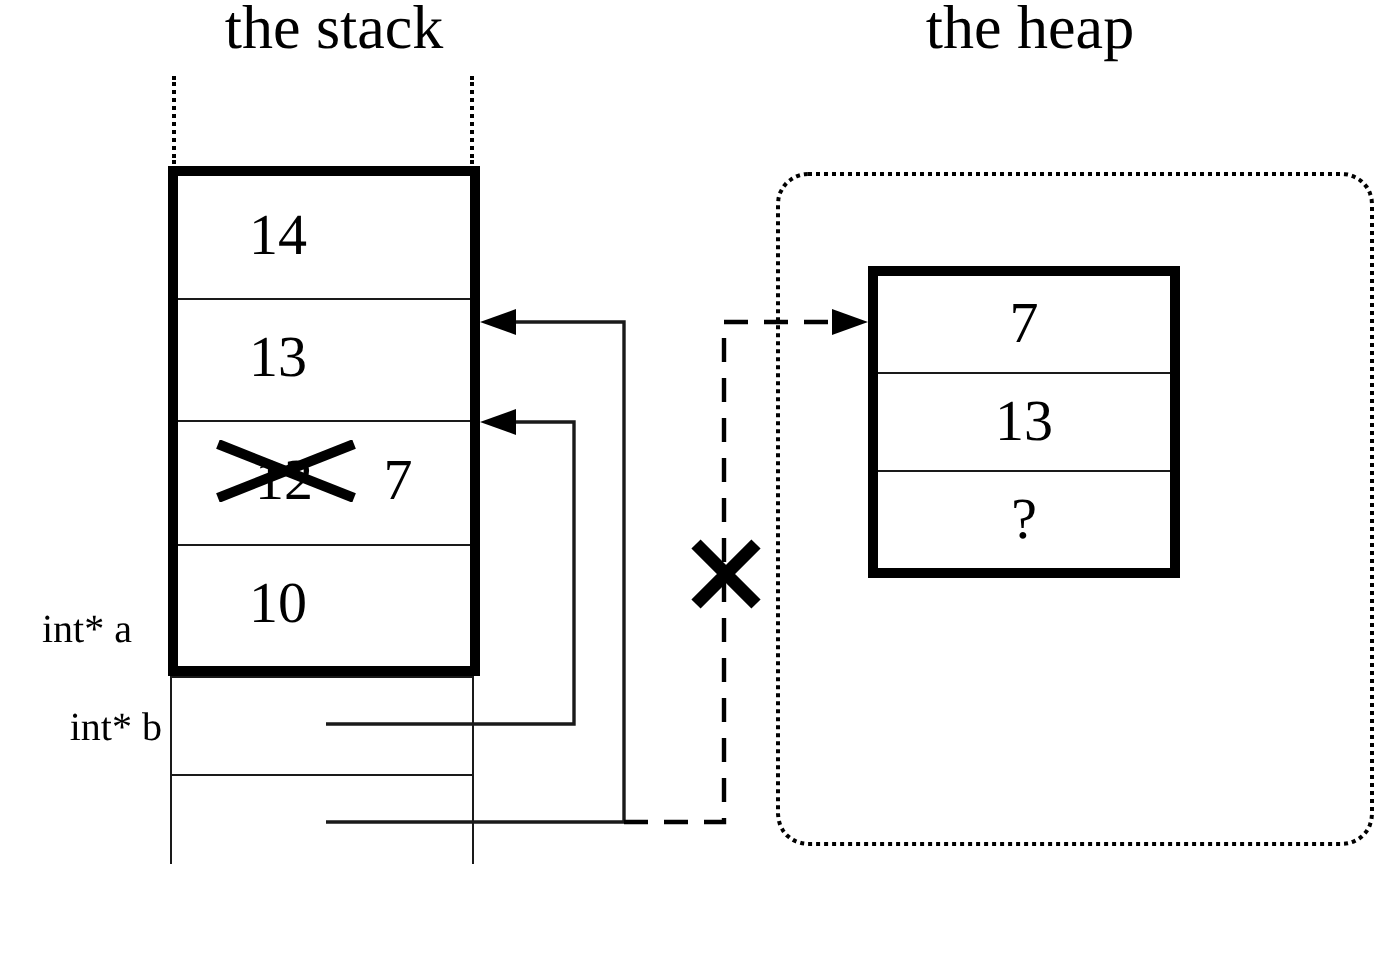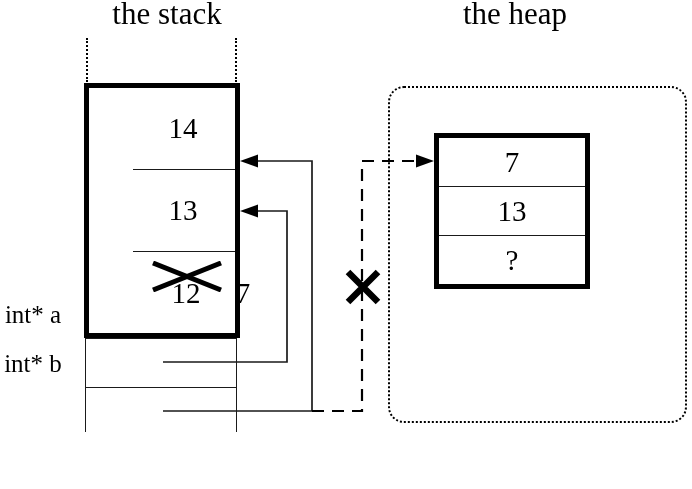--- a/index.html
+++ b/index.html
@@ -38,21 +38,20 @@
 
   
   .stack-box {
     position: absolute;
     left: 84px; top: 83px;
     width: 156px; height: 255px;
     box-sizing: border-box;
     border: 5px solid #000;
     display: flex;
     flex-direction: column;
-    padding-left: 44px;
   }
   .scell {
     flex: 1;
     position: relative;
     border-bottom: 1.5px solid #1a1a1a;
     display: flex;
     align-items: center;
   }
   .scell:last-child { border-bottom: none; }
   .num {
@@ -85,27 +84,27 @@
     width: 152px; height: 98px;
     box-sizing: border-box;
     border: 1.5px solid #1a1a1a;
   }
   .pcell { height: 47px; box-sizing: border-box; }
   .pcell-b { border-bottom: 1.5px solid #1a1a1a; height: 49px; }
 
   .ptr-label {
     position: absolute;
     left: 0; width: 66px;
-    text-align: center;
-    font-size: 25px;
+    text-align: right;
+    font-size: 20px;
     line-height: 26px;
     white-space: nowrap;
   }
   .lbl-a { top: 302px; }
-  .lbl-b { top: 351px; }
+  .lbl-b { top: 351px; padding-left: 15px; }
   .lbl-c { top: 399px; }
 
   
   .heap-region {
     position: absolute;
     left: 388px; top: 86px;
     width: 299px; height: 337px;
     box-sizing: border-box;
     border: 2px dotted #000;
     border-radius: 16px;
@@ -160,20 +159,23 @@
       <span class="num">13</span>
     </div>
     <div class="scell">
       <span class="old-val">12</span>
       <svg class="cross-svg" width="76" height="31" viewBox="0 0 76 31">
         <line x1="4" y1="2" x2="72" y2="29" stroke="#000" stroke-width="5"></line>
         <line x1="72" y1="2" x2="4" y2="29" stroke="#000" stroke-width="5"></line>
       </svg>
       <span class="new-val">7</span>
     </div>
+    <div class="scell">
+      <span class="num">10</span>
+    </div>
   </div>
 
   <div class="pcells">
     <div class="pcell pcell-b"></div>
     <div class="pcell pcell-c"></div>
   </div>
 
   <div class="ptr-label lbl-a">int* a</div>
   <div class="ptr-label lbl-b">int* b</div>
 

